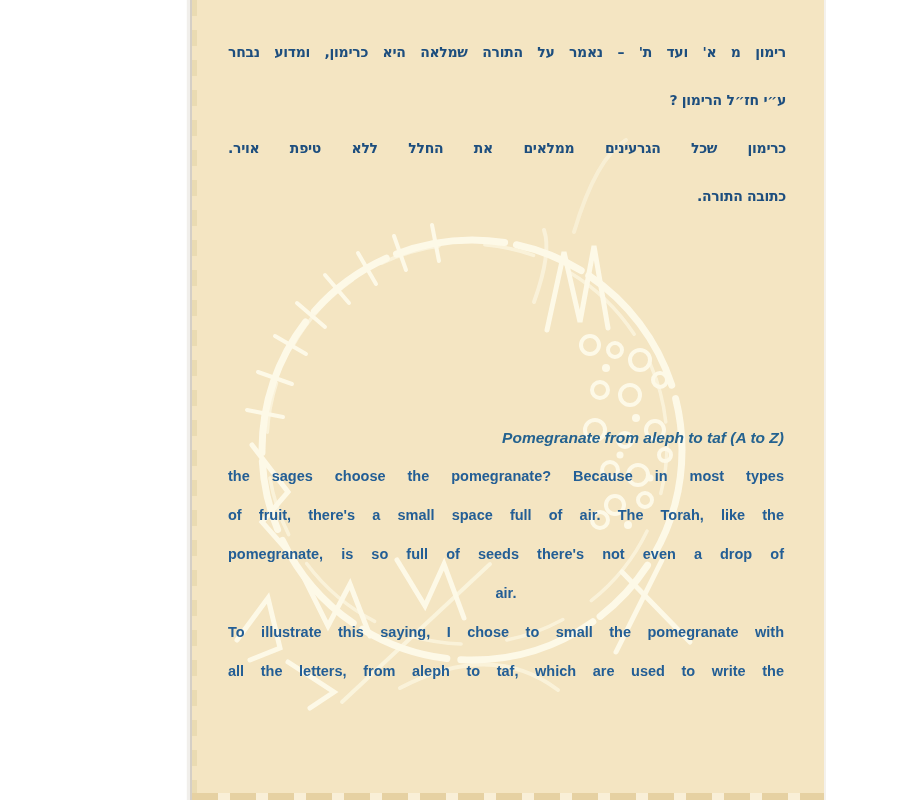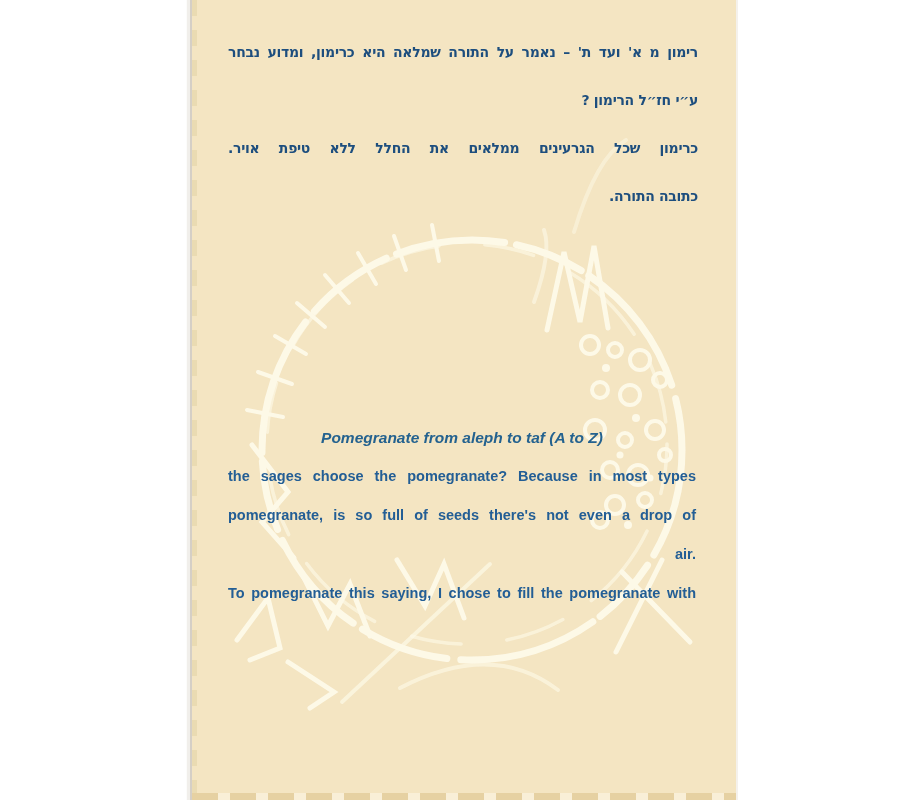--- a/index.html
+++ b/index.html
@@ -2,21 +2,21 @@
 <html><head>
 <meta charset="utf-8">
 <style>
   html,body{margin:0;padding:0;}
   body{
     width:920px;height:800px;position:relative;overflow:hidden;
     background:#ffffff;
     font-family:"Liberation Sans","DejaVu Sans",sans-serif;
   }
   .paper{
-    position:absolute;left:192px;top:0;width:544px;height:800px;
+    position:absolute;left:192px;top:0;width:632px;height:800px;
     background:#f4e5c2;
     box-shadow:-2px 0 0 rgba(160,150,128,0.35), -5px 0 1px rgba(205,198,183,0.28),
                2px 0 0 rgba(210,200,178,0.25);
   }
   .sketch{position:absolute;left:0;top:0;width:544px;height:800px;}
   .left-dashes{
     position:absolute;left:0;top:0;bottom:0;width:5px;
     background:repeating-linear-gradient(180deg,#eadbb2 0 16px,rgba(0,0,0,0) 16px 30px);
   }
   .bottom-dashes{
@@ -32,25 +32,25 @@
     color:#1d4e7e;
   }
   .heb .hline{line-height:48px;height:48px;white-space:nowrap;}
   .heb .hline.stretch{white-space:normal;text-align:justify;text-align-last:justify;}
   .eng{
     position:absolute;top:418px;left:36px;right:40px;
     font-weight:700;
     font-size:14.5px;
     color:#235e95;
   }
-  .eng .eline{line-height:39px;height:39px;text-align:right;white-space:nowrap;}
+  .eng .eline{line-height:39px;height:39px;text-align:center;white-space:nowrap;}
   .eng .eline.stretch{white-space:normal;text-align:justify;text-align-last:justify;}
   .eng .etitle{
     line-height:39px;height:39px;font-style:italic;font-size:15.5px;
-    color:#24628f;text-align:center;
+    color:#24628f;text-align:right;
   }
 </style>
 </head>
 <body>
 
 <div class="paper">
 
   <svg class="sketch" viewBox="0 0 544 800" xmlns="http://www.w3.org/2000/svg">
     <g stroke="#fffdf0" fill="none" stroke-linecap="round" opacity="0.82">
 
@@ -114,20 +114,22 @@
   <div class="heb" dir="rtl">
     <div class="hline stretch">רימון מ א' ועד ת' – נאמר על התורה שמלאה היא כרימון, ומדוע נבחר</div>
     <div class="hline">ע״י חז״ל הרימון ?</div>
     <div class="hline stretch">כרימון שכל הגרעינים ממלאים את החלל ללא טיפת אויר.</div>
     <div class="hline">כתובה התורה.</div>
   </div>
 
   <div class="eng">
     <div class="etitle">Pomegranate from aleph to taf (A to Z)</div>
     <div class="eline stretch">the sages choose the pomegranate? Because in most types</div>
+    <div class="eline stretch">of fruit, there's a small space full of air. The Torah, like the</div>
     <div class="eline stretch">pomegranate, is so full of seeds there's not even a drop of</div>
     <div class="eline">air.</div>
-    <div class="eline stretch">To pomegranate this saying, I chose to fill the pomegranate with</div>
+    <div class="eline stretch">To illustrate this saying, I chose to small the pomegranate with</div>
+    <div class="eline stretch">all the letters, from aleph to taf, which are used to write the</div>
   </div>
 
   <div class="left-dashes"></div>
   <div class="bottom-dashes"></div>
 </div>
 
 </body></html>

